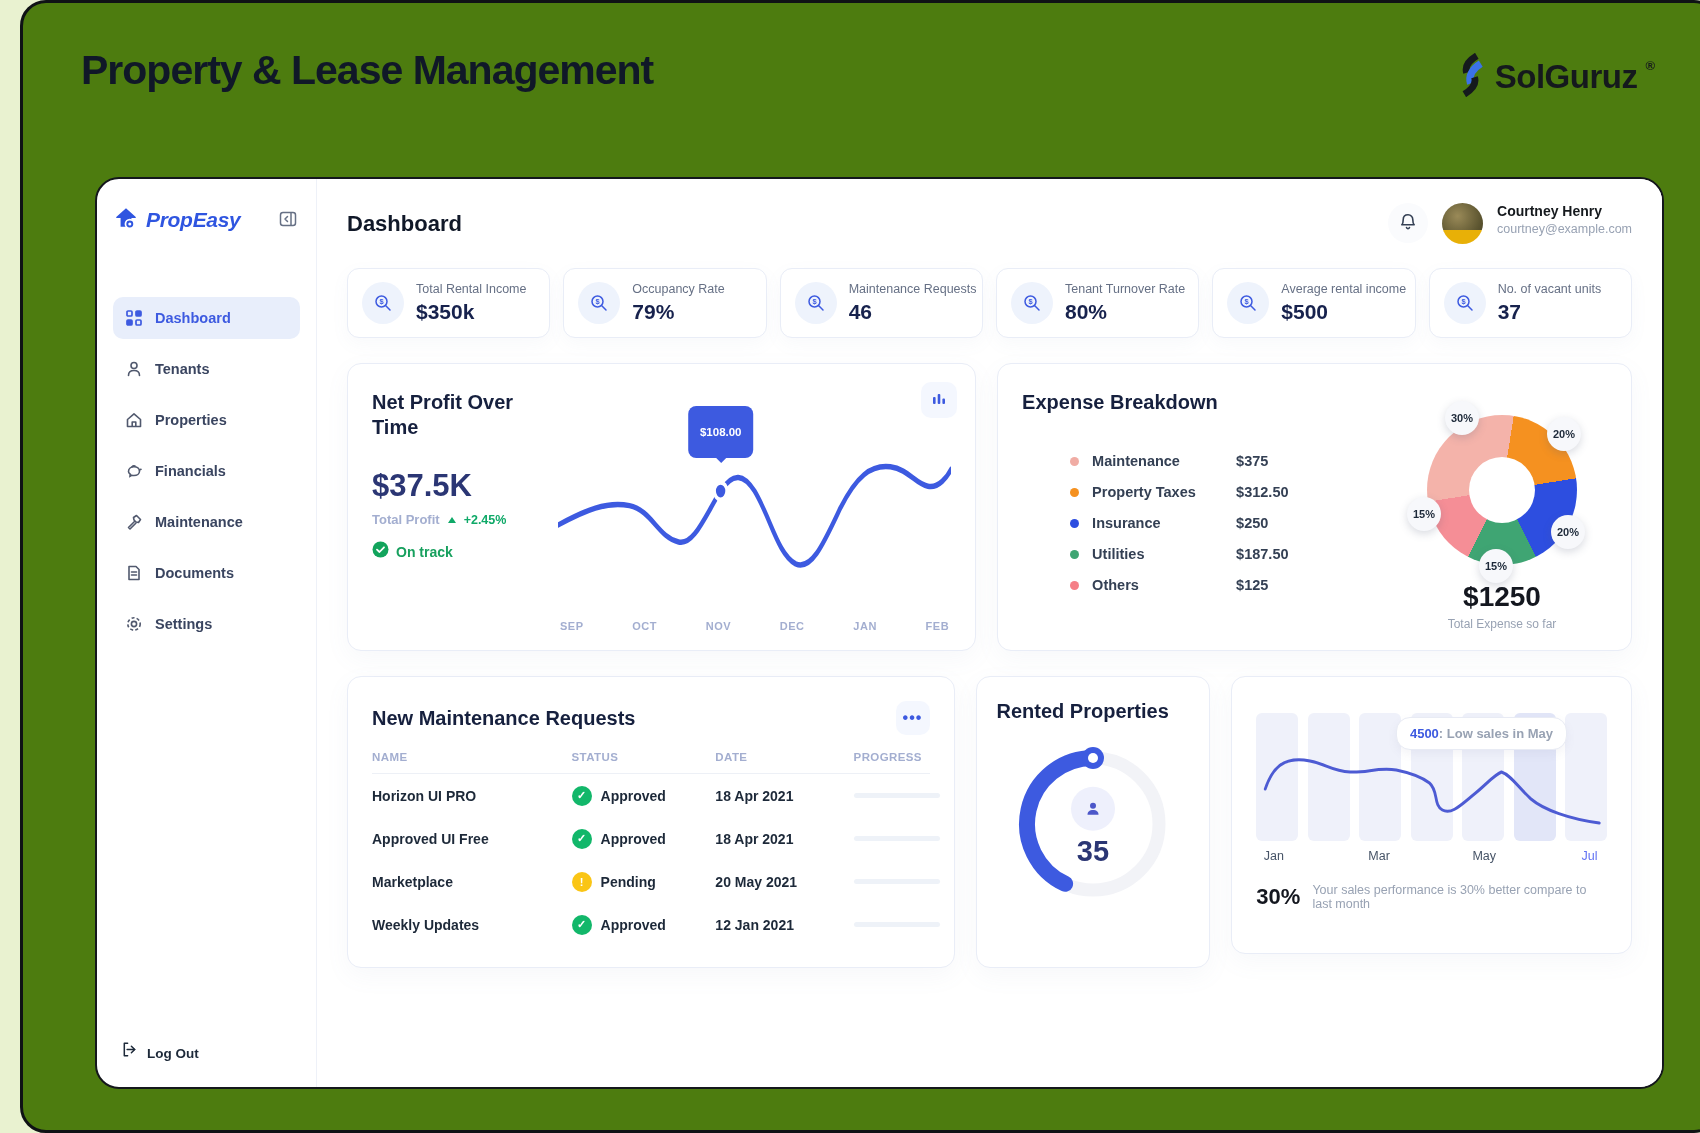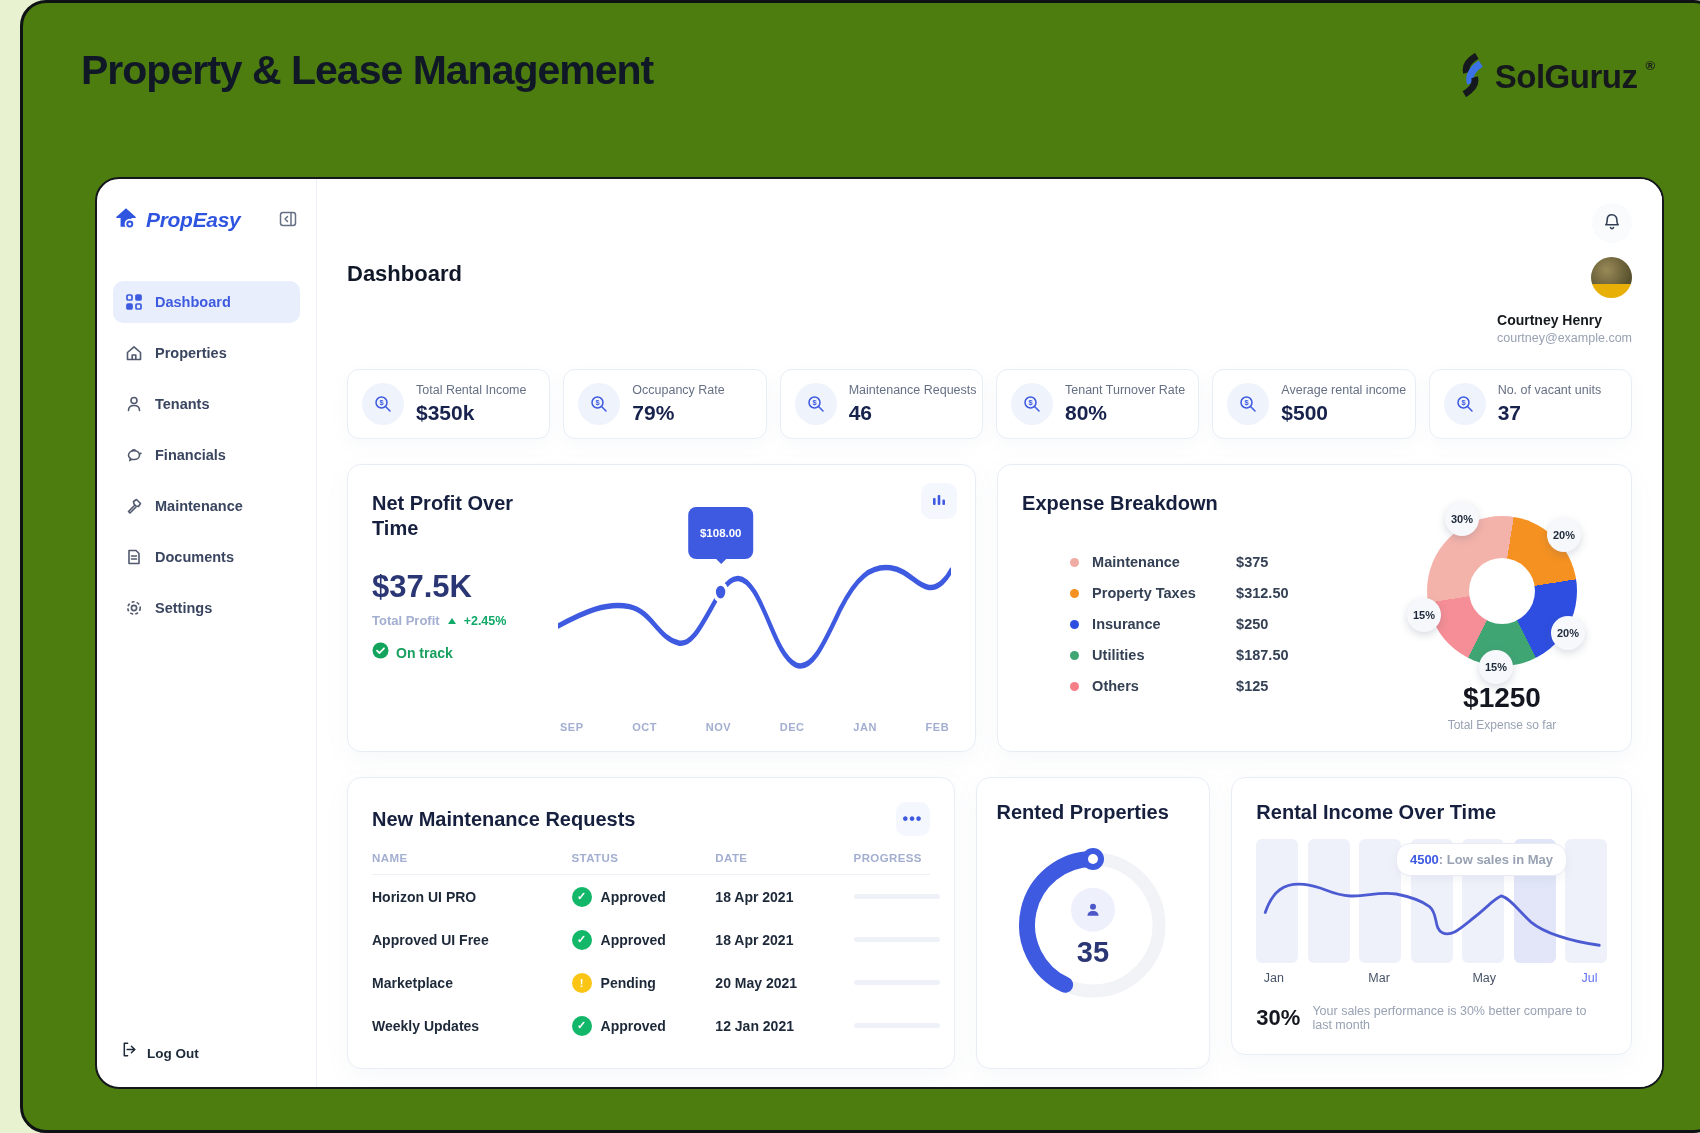--- a/index.html
+++ b/index.html
@@ -12,38 +12,38 @@
   .page-title{font-size:41px;font-weight:800;letter-spacing:-1px;color:#101828;margin:0;}
   .brand{display:flex;align-items:center;gap:8px;margin-top:6px;}
   .brand-name{font-size:33px;font-weight:700;color:#15191D;letter-spacing:-0.5px;}
   .brand-reg{font-size:13px;font-weight:700;color:#15191D;vertical-align:top;position:relative;top:-12px;}
 
   
   .window{position:absolute;left:72px;top:174px;width:1565px;height:908px;background:#fff;
     border:2px solid #14171C;border-radius:24px;display:flex;overflow:hidden;}
 
   
-  .sidebar{width:220px;box-sizing:border-box;border-right:1px solid #EEF1F8;padding:26px 16px 22px;display:flex;flex-direction:column;}
+  .sidebar{width:220px;box-sizing:border-box;border-right:1px solid #EEF1F8;padding:26px 16px 22px;display:flex;flex-direction:column;gap:16px;}
   .side-top{display:flex;align-items:center;justify-content:space-between;margin-bottom:46px;}
   .logo{display:flex;align-items:center;gap:7px;}
   .logo-text{font-size:21px;font-weight:800;font-style:italic;color:#2F55E0;letter-spacing:-0.3px;}
   .collapse-btn{width:24px;height:24px;border:none;background:transparent;cursor:pointer;color:#667085;padding:0;}
   .nav{display:flex;flex-direction:column;}
   .nav-item{display:flex;align-items:center;gap:12px;height:42px;padding:0 12px;border-radius:10px;
     font-size:14.5px;font-weight:600;color:#3A4560;margin-bottom:9px;cursor:pointer;background:transparent;border:none;text-align:left;}
   .nav-item .nicon{display:flex;width:18px;height:18px;color:#51596E;}
   .nav-item.active{background:#E8EEFB;color:#3D5AE0;}
   .nav-item.active .nicon{color:#3D5AE0;}
   .logout{margin-top:auto;display:flex;align-items:flex-end;gap:9px;font-size:13.5px;font-weight:600;color:#1D2939;background:none;border:none;cursor:pointer;padding:4px 8px;}
 
   
   .main{flex:1;display:flex;flex-direction:column;padding:24px 30px 22px;box-sizing:border-box;background:#fff;min-width:0;}
   .main-head{display:flex;justify-content:space-between;align-items:center;margin-bottom:24px;}
   .main-title{font-size:22px;font-weight:800;color:#101828;}
-  .head-right{display:flex;align-items:flex-end;gap:14px;flex-direction:column;}
+  .head-right{display:flex;align-items:flex-start;gap:14px;}
   .bell-btn{width:40px;height:40px;border-radius:50%;background:#FAFBFD;border:none;display:flex;align-items:center;justify-content:center;color:#344054;cursor:pointer;}
   .avatar{width:41px;height:41px;border-radius:50%;
     background:linear-gradient(to top,#E8B007 0 34%,rgba(0,0,0,0) 34%),radial-gradient(circle at 38% 32%,#9a8a58,#5c5530 62%,#3E3A22);}
   .user-name{font-size:14px;font-weight:700;color:#15191D;}
   .user-email{font-size:12.5px;color:#98A2B3;margin-top:3px;}
 
   
   .stats{display:flex;gap:13px;}
   .stat-card{flex:1;display:flex;align-items:center;gap:12px;border:1px solid #E9EDF7;border-radius:12px;
     background:#fff;padding:13px 14px;box-shadow:0 6px 18px rgba(112,144,176,0.05);min-width:0;}
@@ -186,35 +186,35 @@
               <rect x="2" y="2" width="5" height="5" rx="1"></rect>
                 <rect x="11" y="2" width="5" height="5" rx="1" fill="currentColor"></rect>
               <rect x="2" y="11" width="5" height="5" rx="1" fill="currentColor"></rect>
                 <rect x="11" y="11" width="5" height="5" rx="1"></rect>
             </svg>
           </span>
           <span>Dashboard</span>
         </button>
         <button class="nav-item">
           <span class="nicon">
+            <svg width="18" height="18" viewBox="0 0 18 18" fill="none" stroke="currentColor" stroke-width="1.6" stroke-linecap="round">
+              <circle cx="9" cy="5.5" r="3"></circle>
+                <path d="M3.5 15.5 C3.5 11.8 6 10.5 9 10.5 C12 10.5 14.5 11.8 14.5 15.5"></path>
+            </svg>
+          </span>
+          <span>Tenants</span>
+        </button>
+        <button class="nav-item">
+          <span class="nicon">
             <svg width="18" height="18" viewBox="0 0 18 18" fill="none" stroke="currentColor" stroke-width="1.6" stroke-linejoin="round">
               <path d="M2.5 8.5 L9 2.8 L15.5 8.5 V15.5 H2.5 Z"></path>
                 <path d="M7.2 15.5 V11 H10.8 V15.5"></path>
             </svg>
           </span>
           <span>Properties</span>
-        </button>
-        <button class="nav-item">
-          <span class="nicon">
-            <svg width="18" height="18" viewBox="0 0 18 18" fill="none" stroke="currentColor" stroke-width="1.6" stroke-linecap="round">
-              <circle cx="9" cy="5.5" r="3"></circle>
-                <path d="M3.5 15.5 C3.5 11.8 6 10.5 9 10.5 C12 10.5 14.5 11.8 14.5 15.5"></path>
-            </svg>
-          </span>
-          <span>Tenants</span>
         </button>
         <button class="nav-item">
           <span class="nicon">
             <svg width="18" height="18" viewBox="0 0 18 18" fill="none" stroke="currentColor" stroke-width="1.6" stroke-linecap="round">
               <path d="M3.5 9.5 C3.5 6.5 6 4.8 9 4.8 C12 4.8 14.5 6.5 14.5 9.2 C14.5 11.8 12 13.5 9 13.5 C8.2 13.5 7.4 13.4 6.7 13.2 L5 14.2 L5.2 12.2 C4.2 11.5 3.5 10.6 3.5 9.5 Z"></path>
               <path d="M7 4.9 C7.5 4.2 8.8 3.6 10 4"></path>
                 <line x1="14.5" y1="8" x2="16" y2="7.3"></line>
             </svg>
           </span>
           <span>Financials</span>
@@ -524,21 +524,20 @@
                     <circle cx="10" cy="7" r="3"></circle>
                     <path d="M4.5 16 C4.5 12.6 7 11.2 10 11.2 C13 11.2 15.5 12.6 15.5 16 Z"></path>
                   </svg>
               </span>
               <span class="gauge-value">35</span>
             </div>
           </div>
         </div>
 
         <div class="card card-rental">
-          <div class="card-title">Rental Income Over Time</div>
           <div class="ri-chart">
             <div class="ri-bars">
               <span class="ri-bar"></span>
                 <span class="ri-bar"></span>
                 <span class="ri-bar"></span>
                 <span class="ri-bar"></span>
                 <span class="ri-bar"></span>
                 <span class="ri-bar hl"></span>
                 <span class="ri-bar"></span>
             </div>

